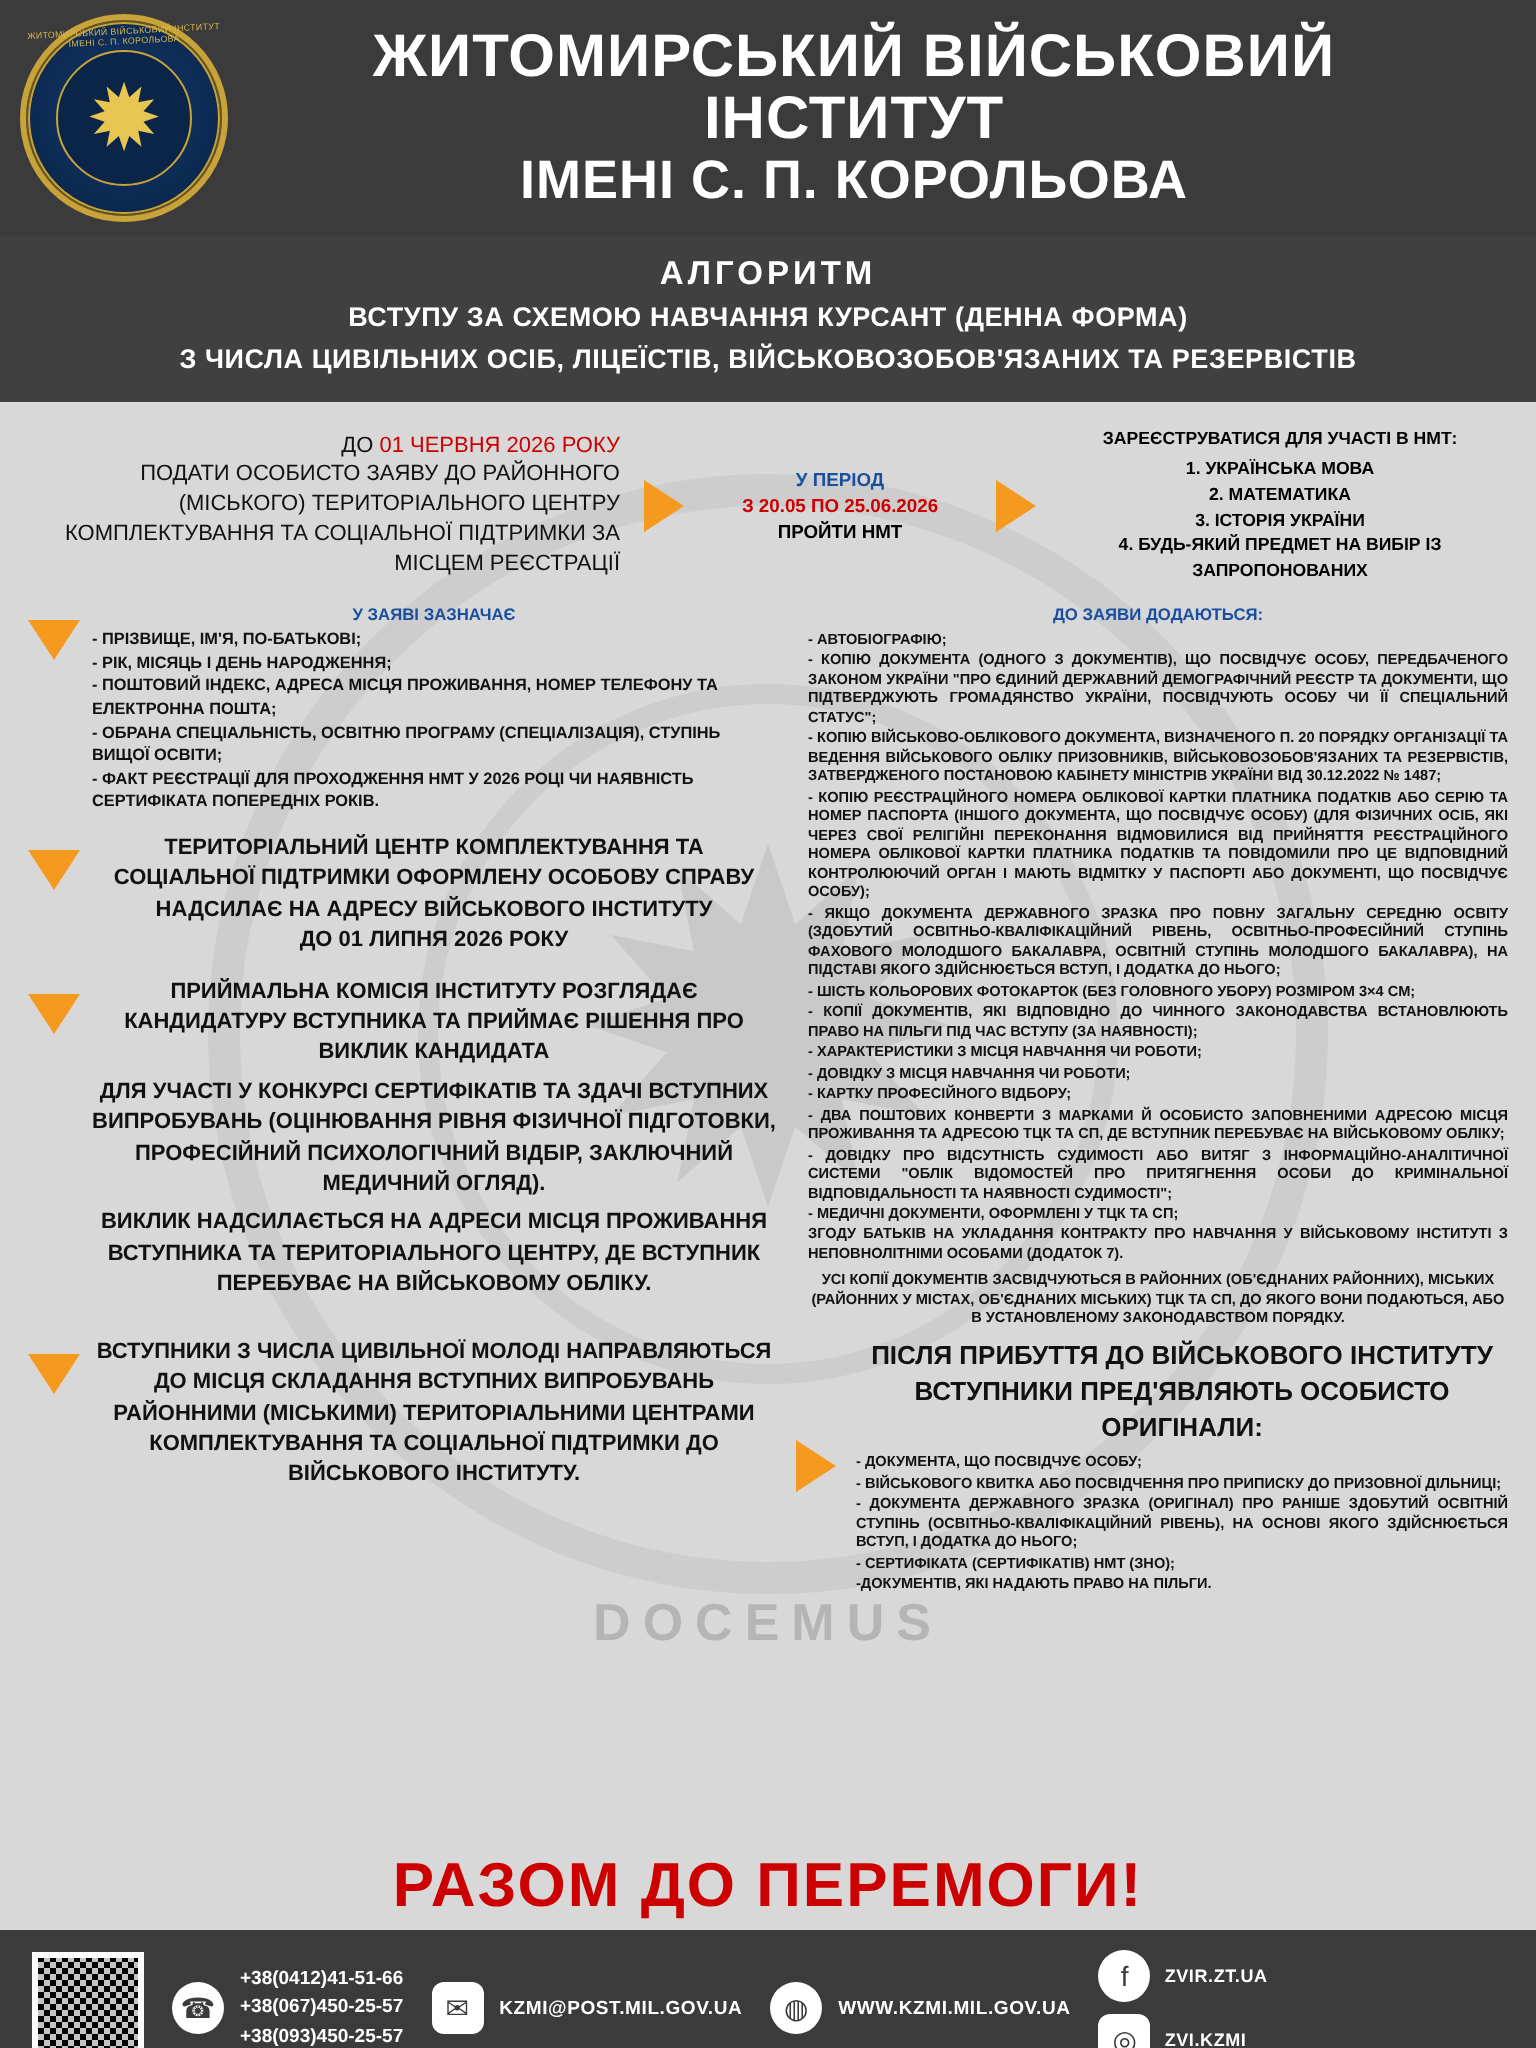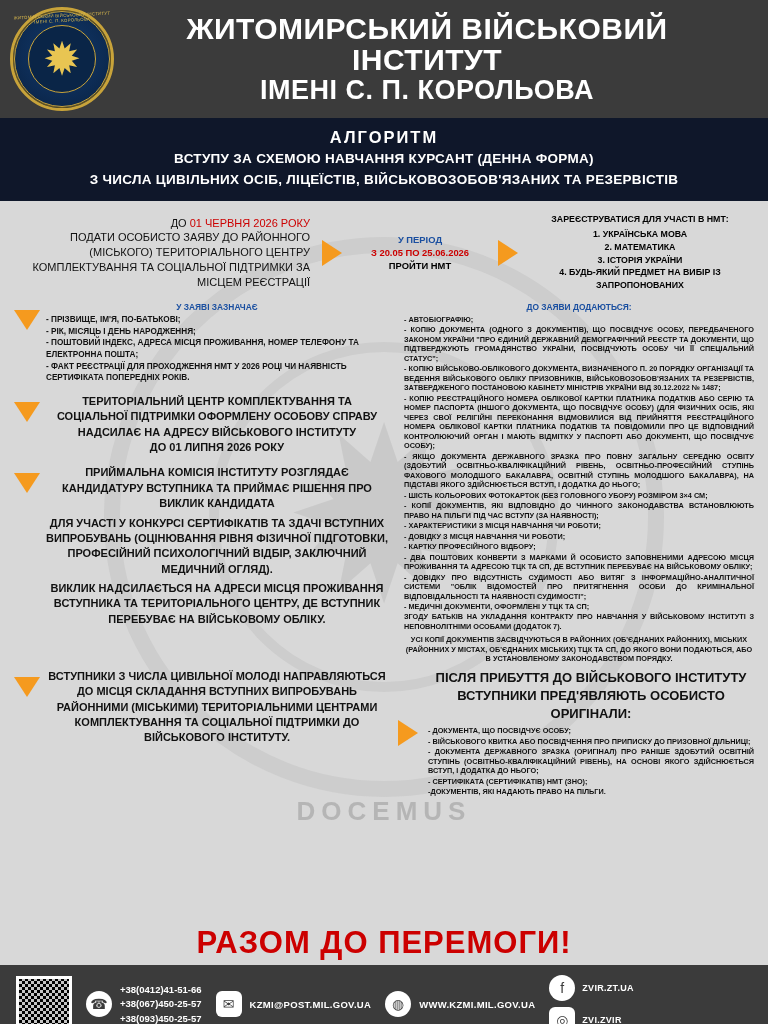--- a/index.html
+++ b/index.html
@@ -82,21 +82,21 @@
     font-size: 27px;
     font-weight: bold;
     color: #ffffff;
     letter-spacing: .5px;
     line-height: 1.1;
     text-transform: uppercase;
   }
 
   
   .banner {
-    background: #0f172a;
+    background: #404040;
     color: #ffffff;
     text-align: center;
     padding: 10px 18px 12px 18px;
     position: relative;
     z-index: 3;
   }
   .banner h1 {
     margin: 0;
     font-size: 16.5px;
     font-weight: bold;
@@ -388,20 +388,21 @@
           <div class="block">
             <div class="arrow-wrap">
               <div class="arrow-down"></div>
             </div>
             <div class="block-body">
               <div class="sect-title">У ЗАЯВІ ЗАЗНАЧАЄ</div>
               <div class="list-ua">
                 <div>- ПРІЗВИЩЕ, ІМ'Я, ПО-БАТЬКОВІ;</div>
                 <div>- РІК, МІСЯЦЬ І ДЕНЬ НАРОДЖЕННЯ;</div>
                 <div>- ПОШТОВИЙ ІНДЕКС, АДРЕСА МІСЦЯ ПРОЖИВАННЯ, НОМЕР ТЕЛЕФОНУ ТА ЕЛЕКТРОННА ПОШТА;</div>
+                <div>- ОБРАНА СПЕЦІАЛЬНІСТЬ, ОСВІТНЮ ПРОГРАМУ (СПЕЦІАЛІЗАЦІЯ), СТУПІНЬ ВИЩОЇ ОСВІТИ;</div>
                 <div>- ФАКТ РЕЄСТРАЦІЇ ДЛЯ ПРОХОДЖЕННЯ НМТ У 2026 РОЦІ ЧИ НАЯВНІСТЬ СЕРТИФІКАТА ПОПЕРЕДНІХ РОКІВ.</div>
               </div>
             </div>
           </div>
 
           <div class="block">
             <div class="arrow-wrap">
               <div class="arrow-down"></div>
             </div>
             <div class="block-body">
@@ -498,18 +499,18 @@
       <div class="ftext">WWW.KZMI.MIL.GOV.UA</div>
     </div>
 
     <div class="social">
       <div class="fcol">
         <div class="ficon">f</div>
         <div class="ftext">ZVIR.ZT.UA</div>
       </div>
       <div class="fcol">
         <div class="ficon sq">◎</div>
-        <div class="ftext">ZVI.ZVIR</div>
+        <div class="ftext">ZVI.KZMI</div>
       </div>
     </div>
   </div>
 
 </div>
 
 </body></html>

